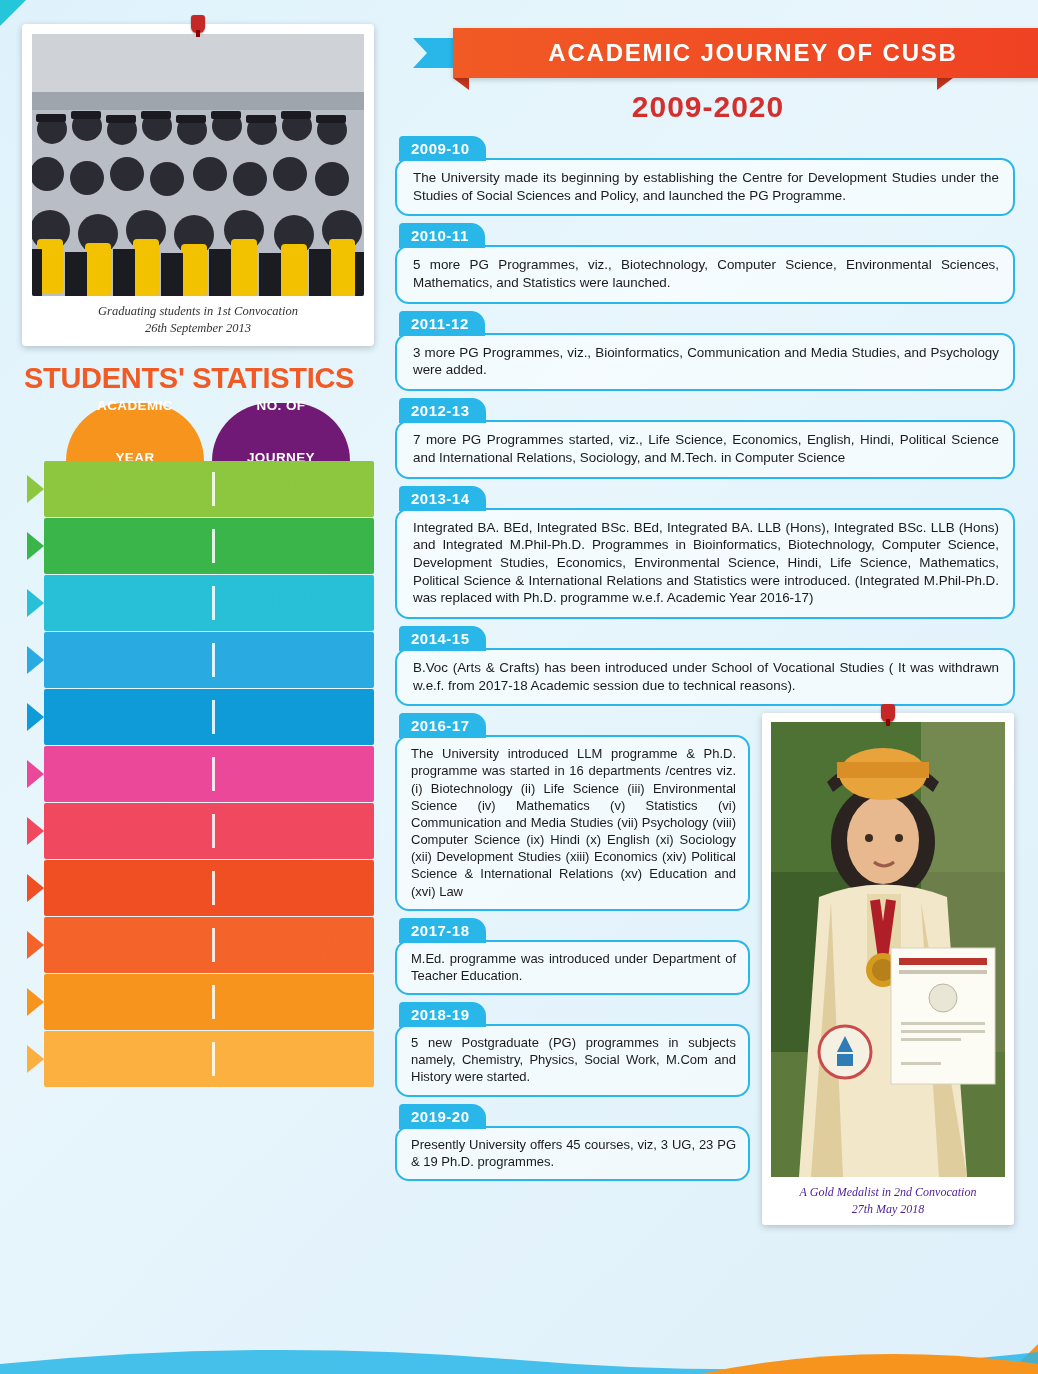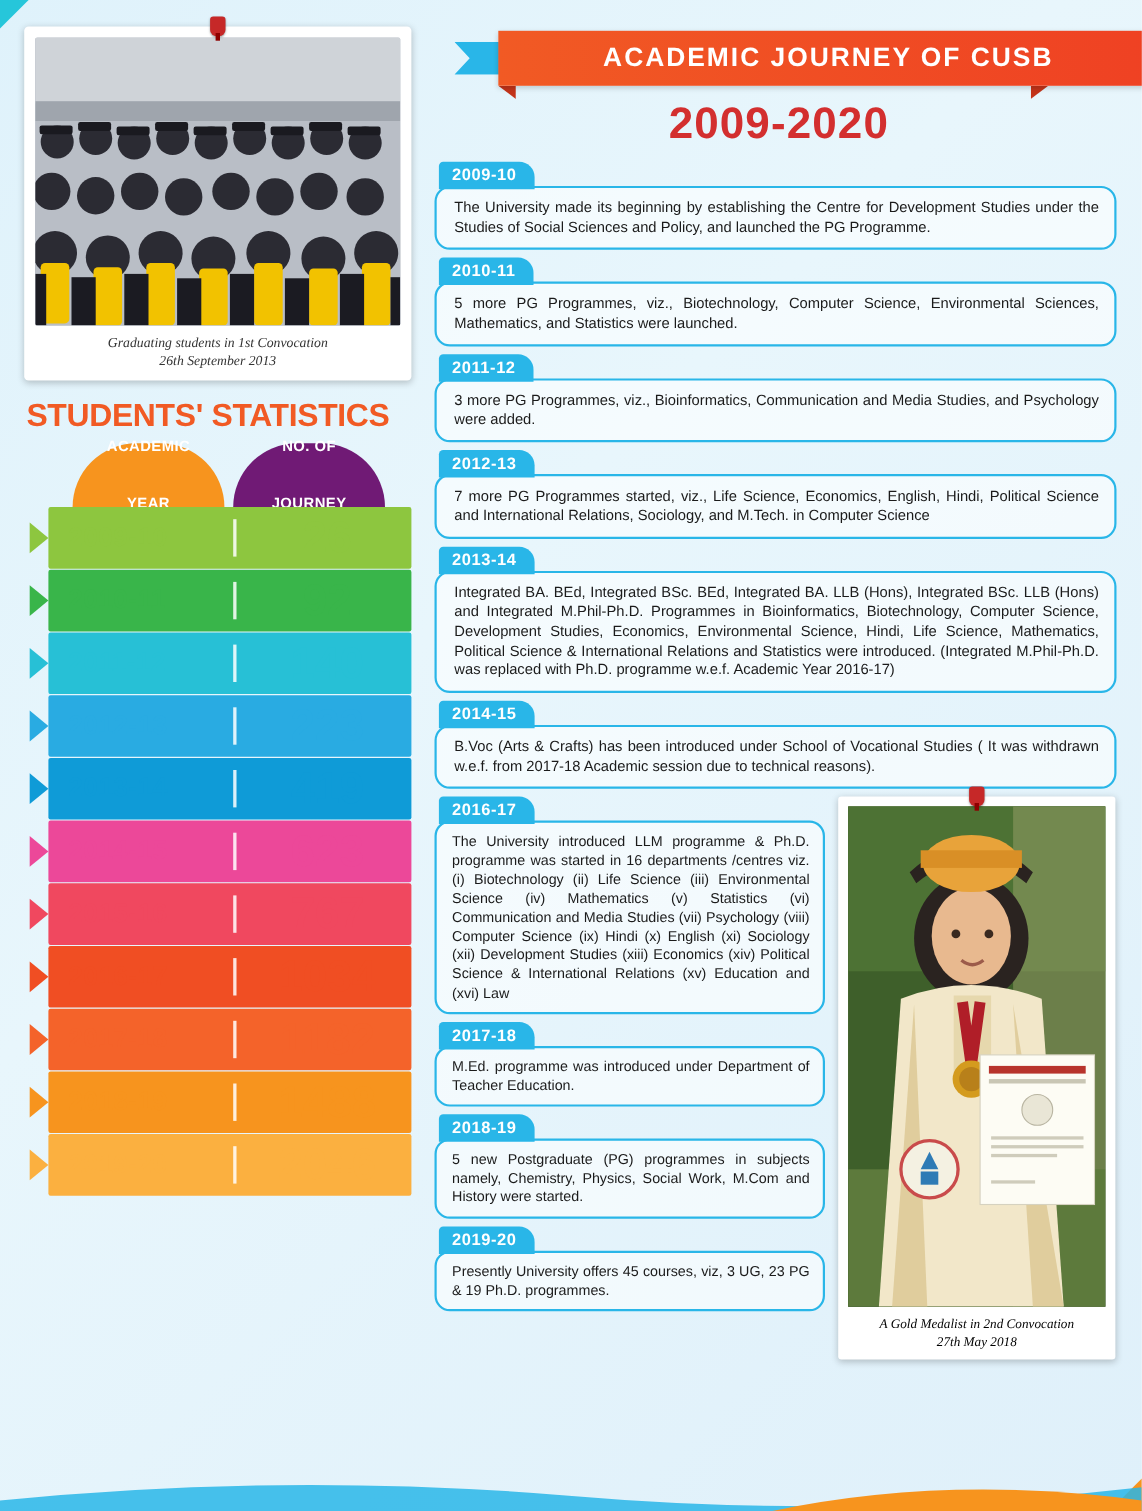--- a/index.html
+++ b/index.html
@@ -89,21 +89,21 @@
     position:absolute; top:16px; width:62px; height:30px; background:#29b6e8;
   }
   .banner-tab-l { left:12px; clip-path: polygon(0 0, 100% 0, 100% 100%, 0 100%, 14px 50%); }
   .banner-tab-r { left:545px; clip-path: polygon(0 0, 100% 0, calc(100% - 14px) 50%, 100% 100%, 0 100%); }
   .banner-fold-l, .banner-fold-r {
     position:absolute; width:16px; height:12px; background:#c3341a; top:56px;
   }
   .banner-fold-l { left:52px; clip-path: polygon(0 0, 100% 0, 100% 100%); }
   .banner-fold-r { left:536px; clip-path: polygon(0 0, 100% 0, 0 100%); }
   .banner-years {
-    text-align:center; font-size:40px; font-weight:bold; color:#d32f2f;
+    text-align:center; font-size:30px; font-weight:bold; color:#d32f2f;
     letter-spacing:1px; margin:6px 0 12px 6px;
   }
 
   .tl-item { position:relative; margin-bottom:7px; }
   .tl-year {
     display:inline-block; background:#29b6e8; color:#fff; font-weight:bold;
     font-size:15px; letter-spacing:.5px; padding:4px 16px 4px 12px;
     border-radius:4px 14px 0 0; position:relative; z-index:2; margin-left:4px;
   }
   .tl-box {
@@ -121,21 +121,21 @@
   .photo-frame2 {
     background:#fff; padding:9px 9px 4px 9px; border-radius:3px;
     box-shadow:0 2px 7px rgba(0,0,0,.22); position:relative;
   }
   .photo-img2 {
     width:234px; height:455px; overflow:hidden; position:relative;
     background:linear-gradient(#5c7a3a,#2f4a1e);
   }
   .photo-caption2 {
     text-align:center; font-family:"Liberation Serif", serif; font-style:italic;
-    font-size:12px; color:#000000; line-height:1.35; padding:7px 2px 4px;
+    font-size:12px; color:#4c1d95; line-height:1.35; padding:7px 2px 4px;
   }
 
   .tl-box.tight { padding:8px 12px 9px 14px; }
 </style>
 </head>
 <body>
 
 <div class="corner-tl"></div>
 <div class="corner-br"></div>
 

